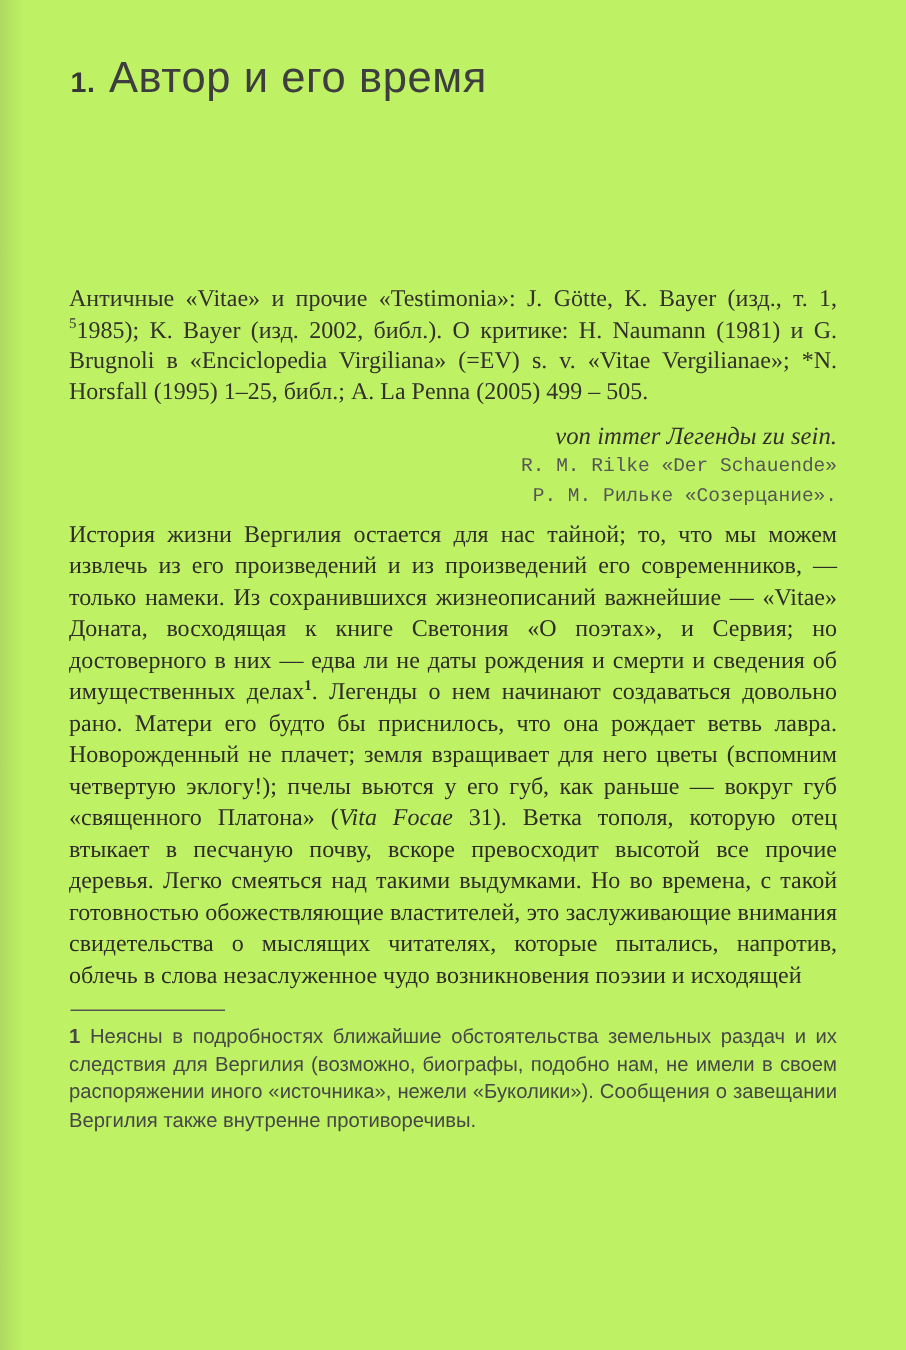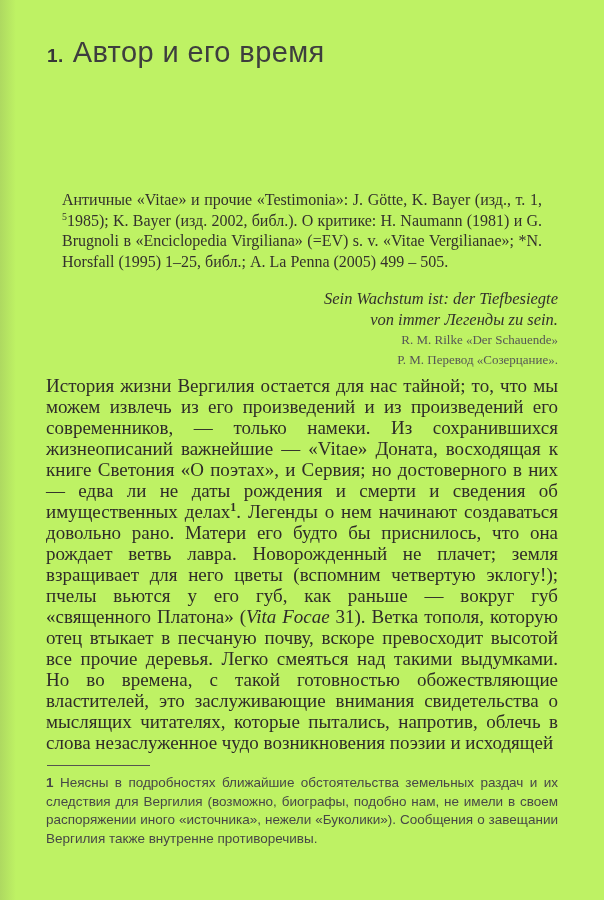--- a/index.html
+++ b/index.html
@@ -33,47 +33,47 @@
     color:#3e3e3e;
   }
   .chapter-num {
     font-size:19px;
     font-weight:700;
     color:#373737;
     margin-right:9px;
   }
   
   .biblio {
-    margin:16px;
+    margin:0;
     font-size:16px;
     line-height:20.5px;
     text-align:justify;
     color:#34312d;
   }
   
   .epigraph {
     margin:8px 0 6px 0;
     text-align:right;
   }
   .verse {
     font-style:italic;
     font-size:16.5px;
     line-height:21px;
     color:#34312d;
   }
   .attribution {
-    font-family:Liberation Serif, serif;
+    font-family:Liberation Mono, monospace;
     font-size:13px;
     line-height:19.5px;
     color:#565656;
   }
   
   .body-text {
     margin:0;
-    font-size:19px;
+    font-size:16px;
     line-height:21px;
     text-align:justify;
     color:#2f2c29;
   }
   .body-text sup, .biblio sup { font-size:0.62em; line-height:0; }
   .it { font-style:italic; }
   .bd { font-weight:700; }
   
   .footnote-rule {
     width:103px; height:1px;
@@ -94,27 +94,26 @@
 
 <div class="page">
   <div class="left-shadow"></div>
 
   <h1 class="chapter-title"><span class="chapter-num">1.</span><span>Автор и его время</span></h1>
 
   <p class="biblio"><span>Античные «Vitae» и прочие «Testimonia»: J. Götte, K. Bayer (изд., т. 1, </span><sup>5</sup><span>1985); K. Bayer (изд. 2002, библ.). О критике: H. Naumann (1981) и G. Brugnoli в «Enciclopedia Virgiliana» (=EV) s. v. «Vitae Vergilianae»; *N. Horsfall (1995) 1–25, библ.; A. La Penna (2005) 499 – 505.</span></p>
 
   <div class="epigraph">
     <div class="verse">
-        <div>Sein Wachstum ist: der Tiefbesiegte</div>
         <div>von immer Легенды zu sein.</div>
       </div>
     <div class="attribution">R. M. Rilke «Der Schauende»</div>
     <div class="verse">
       </div>
-    <div class="attribution">Р. М. Перевод «Созерцание».</div>
+    <div class="attribution">Р. М. Рильке «Созерцание».</div>
   </div>
 
   <p class="body-text"><span>История жизни Вергилия остается для нас тайной; то, что мы можем извлечь из его произведений и из произведений его современников, — только намеки. Из сохранившихся жизнеописаний важнейшие — «Vitae» Доната, восходящая к книге Светония «О поэтах», и Сервия; но достоверного в них — едва ли не даты рождения и смерти и сведения об имущественных делах</span><sup class="bd">1</sup><span>. Легенды о нем начинают создаваться довольно рано. Матери его будто бы приснилось, что она рождает ветвь лавра. Новорожденный не плачет; земля взращивает для него цветы (вспомним четвертую эклогу!); пчелы вьются у его губ, как раньше — вокруг губ «священного Платона» (</span><span class="it">Vita Focae</span><span> 31). Ветка тополя, которую отец втыкает в песчаную почву, вскоре превосходит высотой все прочие деревья. Легко смеяться над такими выдумками. Но во времена, с такой готовностью обожествляющие властителей, это заслуживающие внимания свидетельства о мыслящих читателях, которые пытались, напротив, облечь в слова незаслуженное чудо возникновения поэзии и исходящей</span></p>
 
   <div class="footnote-rule"></div>
 
   <p class="footnote"><span class="bd">1 </span><span>Неясны в подробностях ближайшие обстоятельства земельных раздач и их следствия для Вергилия (возможно, биографы, подобно нам, не имели в своем распоряжении иного «источника», нежели «Буколики»). Сообщения о завещании Вергилия также внутренне противоречивы.</span></p>
 </div>
 
 </body></html>

